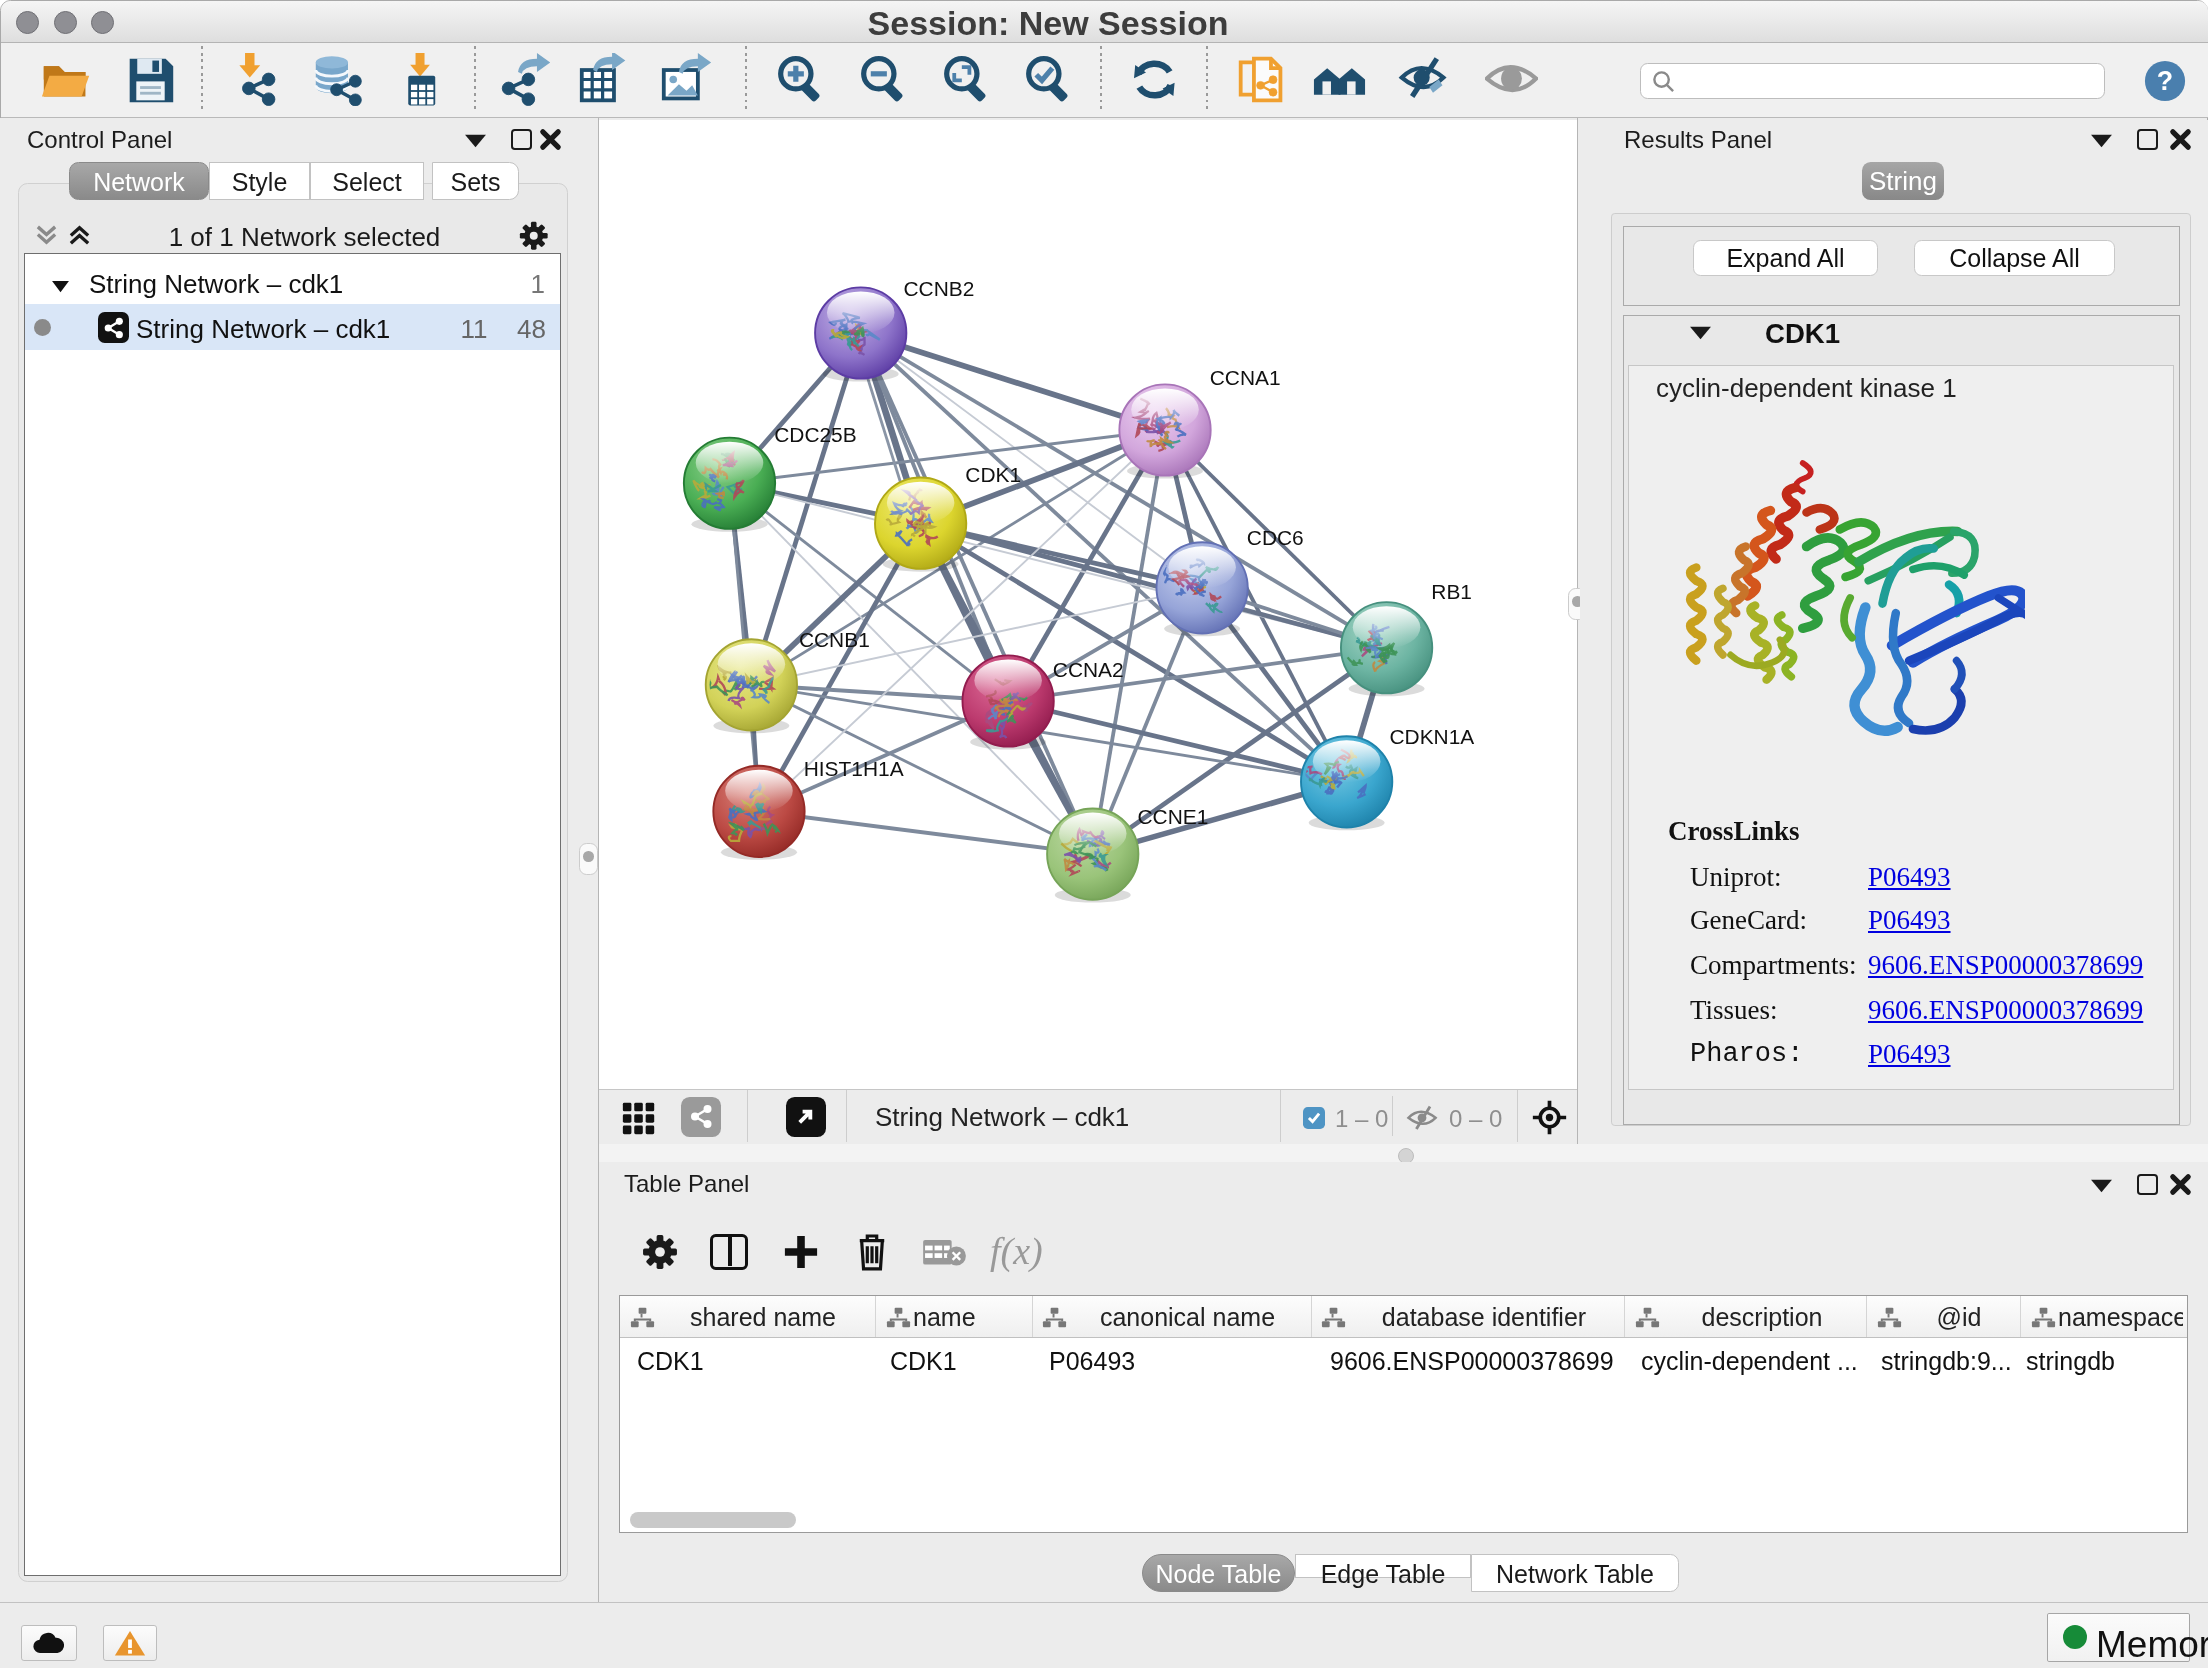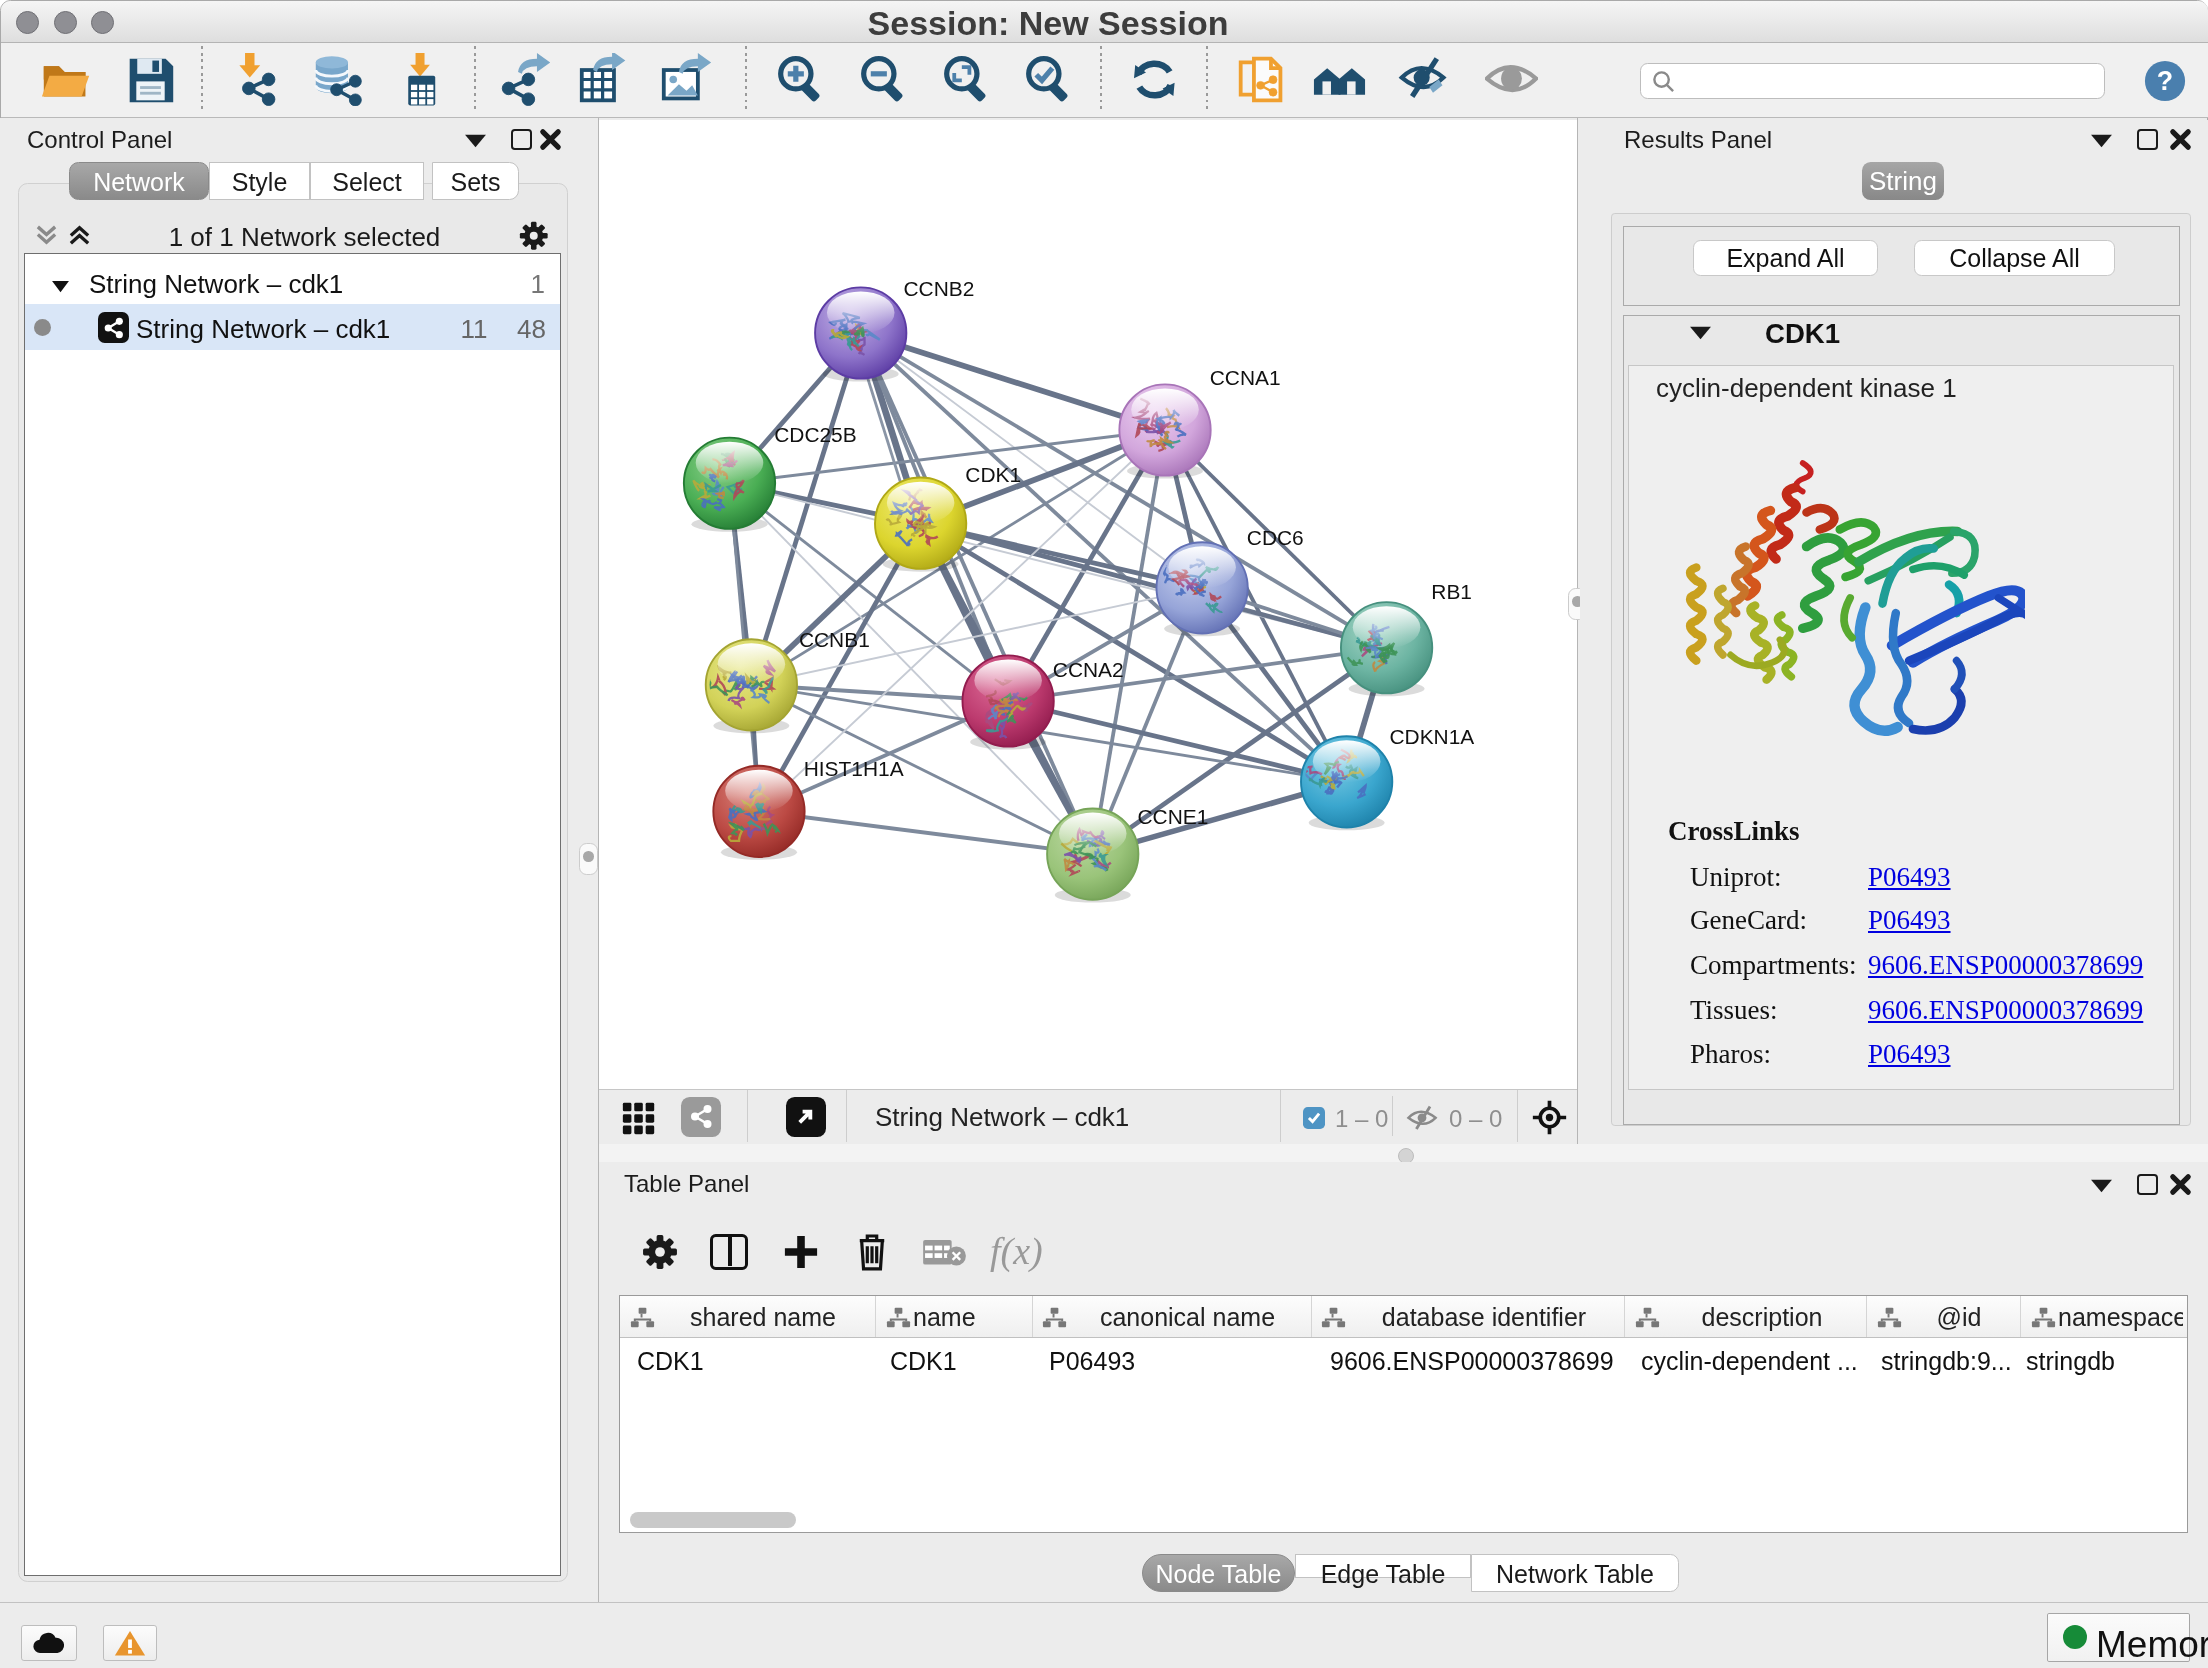--- a/index.html
+++ b/index.html
@@ -747,21 +747,21 @@
     </svg></div>
 <div class="abs" style="left:1668px;top:816px;font-family:'Liberation Serif',serif;font-size:27px;font-weight:bold;color:#111">CrossLinks</div>
 <div class="abs" style="left:1690px;top:862px;font-family:'Liberation Serif',serif;font-size:27px;color:#111">Uniprot:</div>
 <div class="abs" style="left:1868px;top:862px;font-family:'Liberation Serif',serif;font-size:27px;color:#0000e0;text-decoration:underline">P06493</div>
 <div class="abs" style="left:1690px;top:905px;font-family:'Liberation Serif',serif;font-size:27px;color:#111">GeneCard:</div>
 <div class="abs" style="left:1868px;top:905px;font-family:'Liberation Serif',serif;font-size:27px;color:#0000e0;text-decoration:underline">P06493</div>
 <div class="abs" style="left:1690px;top:950px;font-family:'Liberation Serif',serif;font-size:27px;color:#111">Compartments:</div>
 <div class="abs" style="left:1868px;top:950px;font-family:'Liberation Serif',serif;font-size:27px;color:#0000e0;text-decoration:underline">9606.ENSP00000378699</div>
 <div class="abs" style="left:1690px;top:995px;font-family:'Liberation Serif',serif;font-size:27px;color:#111">Tissues:</div>
 <div class="abs" style="left:1868px;top:995px;font-family:'Liberation Serif',serif;font-size:27px;color:#0000e0;text-decoration:underline">9606.ENSP00000378699</div>
-<div class="abs" style="left:1690px;top:1039px;font-family:Liberation Serif, serif;font-size:27px;color:#111">Pharos:</div>
+<div class="abs" style="left:1690px;top:1039px;font-family:Liberation Mono, monospace;font-size:27px;color:#111">Pharos:</div>
 <div class="abs" style="left:1868px;top:1039px;font-family:'Liberation Serif',serif;font-size:27px;color:#0000e0;text-decoration:underline">P06493</div>
 <div class="abs" style="left:599px;top:1162px;width:1609px;height:447px;background:#ececec"></div>
 <div class="abs panelhead" style="left:624px;top:1170px">Table Panel</div>
 <svg class="abs" style="left:2089px;top:1176px" width="25" height="19" viewBox="0 0 26 20">
     <path d="M2 4 h22 l-11 13 z" fill="#1a1a1a"></path>
   </svg>
 <div class="abs" style="left:2137px;top:1174px;width:21px;height:21px;border:2.9px solid #1a1a1a;border-radius:3.8px;box-sizing:border-box"></div>
 <svg class="abs" style="left:2169px;top:1173px" width="23" height="23" viewBox="0 0 24 24">
     <path d="M4 4 L20 20 M20 4 L4 20" stroke="#1a1a1a" stroke-width="5.5" stroke-linecap="round"></path>
   </svg>

